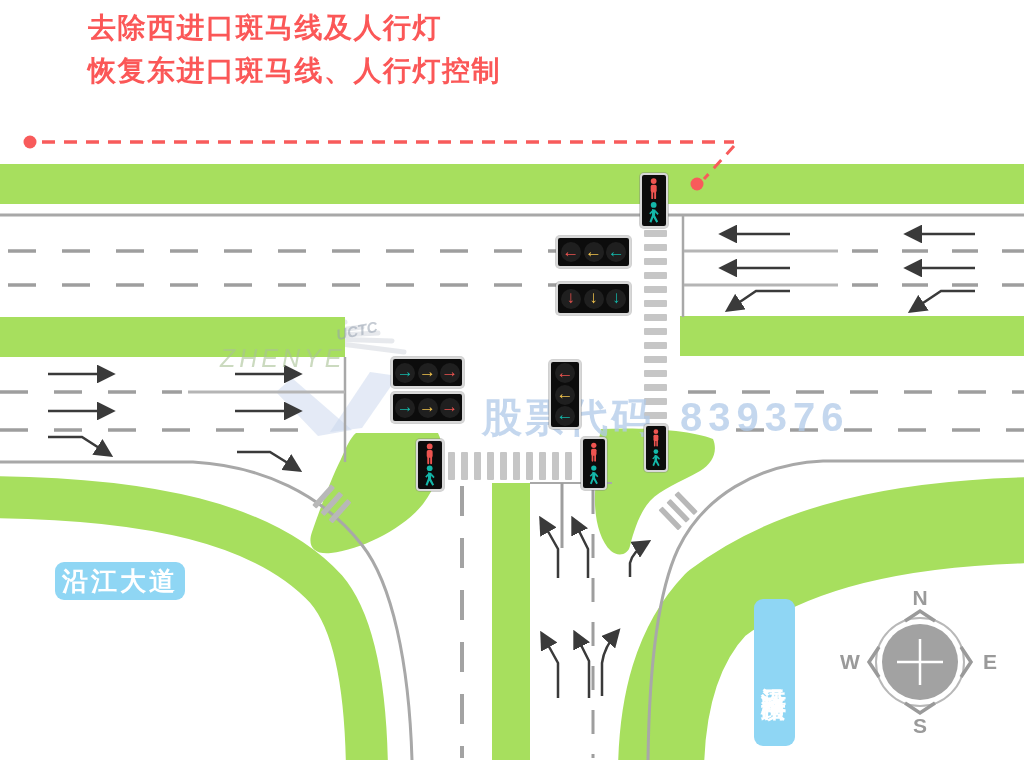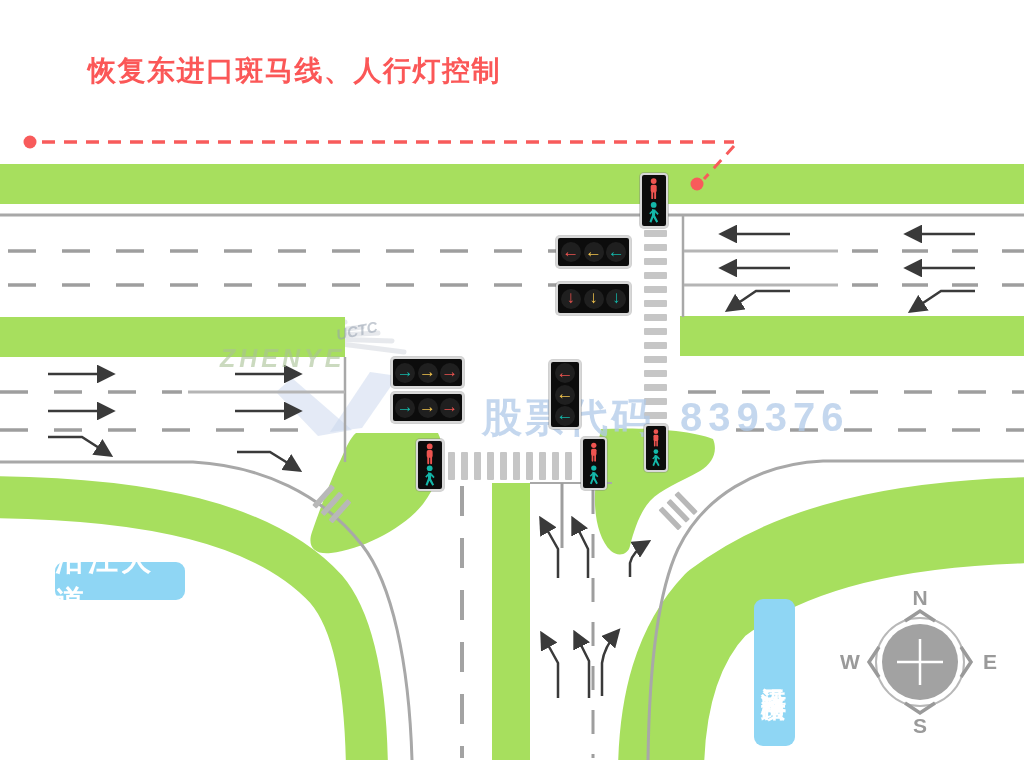--- a/index.html
+++ b/index.html
@@ -5,36 +5,36 @@
   html,body{margin:0;padding:0;background:#fff;}
   .stage{position:relative;width:1024px;height:760px;overflow:hidden;background:#ffffff;
          font-family:"Liberation Sans","DejaVu Sans",sans-serif;}
   .stage svg.map{position:absolute;left:0;top:0;}
   .anno{position:absolute;left:88px;color:#fb5757;font-size:28px;font-weight:600;
         letter-spacing:1.5px;white-space:nowrap;}
   .wm{position:absolute;white-space:nowrap;pointer-events:none;}
   .wm-brand{left:474px;top:314px;font-size:72px;font-weight:700;color:rgba(176,201,232,.8);letter-spacing:8px;}
   .wm-stock{left:482px;top:390px;font-size:40px;font-weight:700;color:rgba(176,201,232,.75);letter-spacing:3px;}
   .wm-stock .code{margin-left:26px;letter-spacing:6px;}
-  .wm-logo{left:220px;top:344px;font-size:25px;font-weight:700;font-style:italic;
+  .wm-logo{left:220px;top:344px;font-size:25px;font-weight:400;font-style:italic;
            color:rgba(168,193,148,.6);letter-spacing:4px;}
   .wm-logo-sub{left:336px;top:322px;font-size:15px;font-weight:700;font-style:italic;
                color:rgba(150,160,175,.55);transform:rotate(-12deg);}
   .signal{position:absolute;background:#0c0c0c;border:2px solid #d8d8d8;border-radius:4px;
           box-sizing:border-box;display:flex;align-items:center;justify-content:space-evenly;
           box-shadow:0 0 0 1px rgba(120,120,120,.35);}
   .signal.v{flex-direction:column;}
   .signal .cell{width:20px;height:20px;border-radius:50%;background:#1f1f1f;display:flex;
                 align-items:center;justify-content:center;}
   .signal .cell span{font-size:17px;font-weight:700;line-height:1;transform:translateY(-1px);}
   .signal.ped{flex-direction:column;padding:2px 1px;}
   .signal.ped svg{flex:1 1 50%;width:88%;}
   .road-label{position:absolute;background:#8fd6f4;color:#fff;font-weight:700;
               display:flex;align-items:center;justify-content:center;border-radius:9px;}
-  .label-main{left:55px;top:562px;width:130px;height:38px;font-size:30px;letter-spacing:3px;}
+  .label-main{left:55px;top:562px;width:130px;height:38px;font-size:26px;letter-spacing:3px;}
   .label-side{left:754px;top:599px;width:41px;height:147px;font-size:25px;letter-spacing:2px;
               writing-mode:vertical-rl;}
 </style>
 </head>
 <body>
 
 <div class="stage">
 
   <svg class="map" width="1024" height="760" viewBox="0 0 1024 760">
     <defs>
@@ -185,20 +185,21 @@
       </g>
     </g>
   </svg>
 
   <div class="wm wm-logo">ZHENYE</div>
   <div class="wm wm-logo-sub">UCTC</div>
   <div class="wm wm-stock">
     <span>股票代码</span><span class="code">839376</span>
   </div>
 
+  <div class="anno" style="top:9px">去除西进口斑马线及人行灯</div>
   <div class="anno" style="top:52px">恢复东进口斑马线、人行灯控制</div>
 
   <div class="road-label label-main">沿江大道</div>
   <div class="road-label label-side">沿江二横路</div>
 
 <div class="signal" style="left: 556px; top: 236px; width: 75px; height: 32px;">
       <span class="cell">
         <span style="color: rgb(238, 84, 80);">←</span>
       </span>
       <span class="cell">

